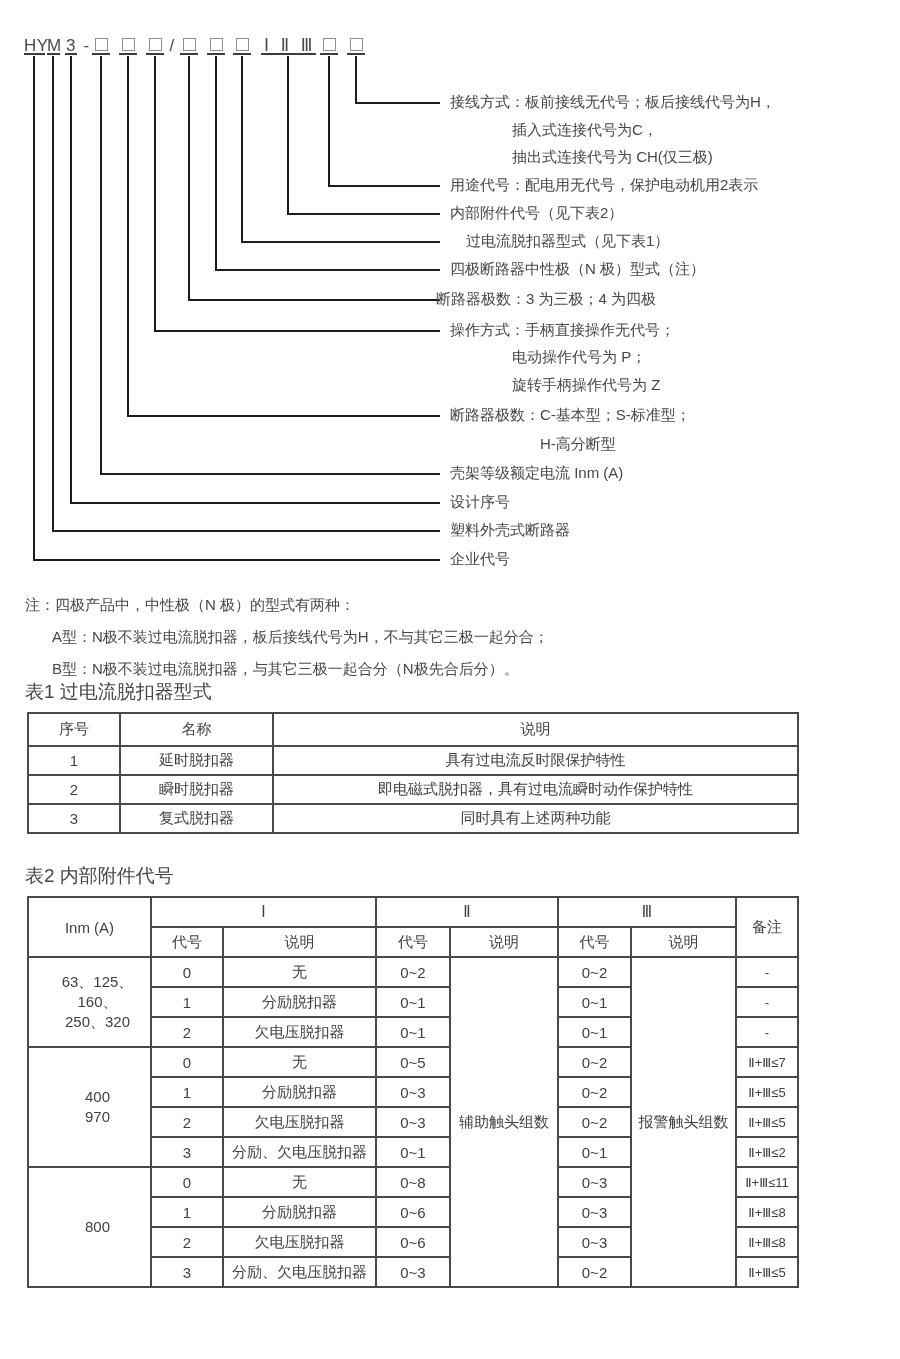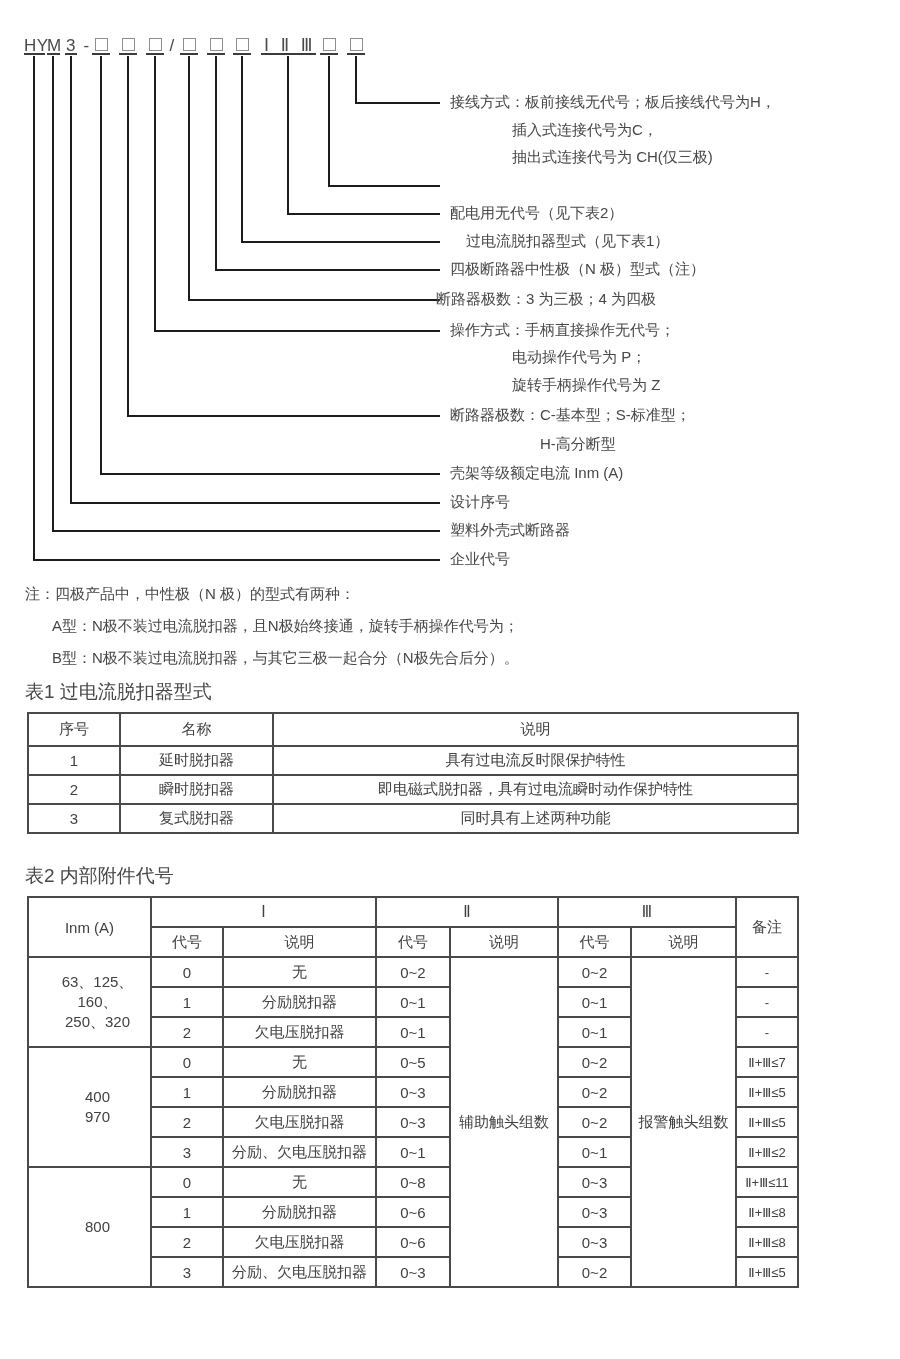--- a/index.html
+++ b/index.html
@@ -11,21 +11,21 @@
         font-size:17px; color:#4a4a4a; letter-spacing:0.5px; }
   .u  { border-bottom:2px solid #3c3c3c; }
   .cbox { width:13px; height:13px; border:1px solid #8e8e8e; margin:1px auto 0; background:#fff; }
   .roman-wrap { display:flex; justify-content:space-between; padding:0 3px; }
   .connectors { position:absolute; left:0; top:0; pointer-events:none; }
 
   
   .callout { position:absolute; font-size:15px; color:#474747; white-space:nowrap; line-height:20px; }
 
   
-  .note-line { position:absolute; font-size:15px; color:#474747; white-space:nowrap; }
+  .note-line { position:absolute; font-size:15px; color:#474747; white-space:nowrap;margin-top:11px; }
 
   
   .tbl-title { position:absolute; left:25px; font-size:19px; color:#474747; }
   table { position:absolute; left:27px; border-collapse:collapse; table-layout:fixed; width:770px;
           font-size:15px; color:#414141; }
   th, td { border:2px solid #4a4a4a; text-align:center; vertical-align:middle;
            padding:0 2px; font-weight:normal; }
   #table1 th { height:33px; }
   #table1 td { height:29px; }
   #table2 th { height:30px; }
@@ -86,36 +86,37 @@
       <polyline points="101,56 101,474 440,474"></polyline>
       <polyline points="71,56 71,503 440,503"></polyline>
       <polyline points="53,56 53,531 440,531"></polyline>
       <polyline points="34,56 34,560 440,560"></polyline>
     </g>
   </svg>
 
   <div class="callout" style="left:450px;top:92px">接线方式：板前接线无代号；板后接线代号为H，</div>
   <div class="callout" style="left:512px;top:120px">插入式连接代号为C，</div>
   <div class="callout" style="left:512px;top:147px">抽出式连接代号为 CH(仅三极)</div>
-  <div class="callout" style="left:450px;top:203px">配电用无代号（见下表2）</div>
+  <div class="callout" style="left:450px;top:175px">用途代号：配电用无代号，保护电动机用2表示</div>
+  <div class="callout" style="left:450px;top:203px">内部附件代号（见下表2）</div>
   <div class="callout" style="left:466px;top:231px">过电流脱扣器型式（见下表1）</div>
   <div class="callout" style="left:450px;top:259px">四极断路器中性极（N 极）型式（注）</div>
   <div class="callout" style="left:436px;top:289px">断路器极数：3 为三极；4 为四极</div>
   <div class="callout" style="left:450px;top:320px">操作方式：手柄直接操作无代号；</div>
   <div class="callout" style="left:512px;top:347px">电动操作代号为 P；</div>
   <div class="callout" style="left:512px;top:375px">旋转手柄操作代号为 Z</div>
   <div class="callout" style="left:450px;top:405px">断路器极数：C-基本型；S-标准型；</div>
   <div class="callout" style="left:540px;top:434px">H-高分断型</div>
   <div class="callout" style="left:450px;top:463px">壳架等级额定电流 Inm (A)</div>
   <div class="callout" style="left:450px;top:492px">设计序号</div>
   <div class="callout" style="left:450px;top:520px">塑料外壳式断路器</div>
   <div class="callout" style="left:450px;top:549px">企业代号</div>
 
   <div class="note-line" style="left:25px;top:585px">注：四极产品中，中性极（N 极）的型式有两种：</div>
-  <div class="note-line" style="left:52px;top:617px">A型：N极不装过电流脱扣器，且N极始终接通，旋转手柄操作代号为；</div>
+  <div class="note-line" style="left:52px;top:617px">A型：N极不装过电流脱扣器，板后接线代号为H，不与其它三极一起分合；</div>
   <div class="note-line" style="left:52px;top:649px">B型：N极不装过电流脱扣器，与其它三极一起合分（N极先合后分）。</div>
 
   <div class="tbl-title" style="top:679px">表1 过电流脱扣器型式</div>
   <table id="table1" style="top:712px">
     <colgroup>
         <col style="width:92px">
         <col style="width:153px">
         <col style="width:525px">
       </colgroup>
     <thead>

